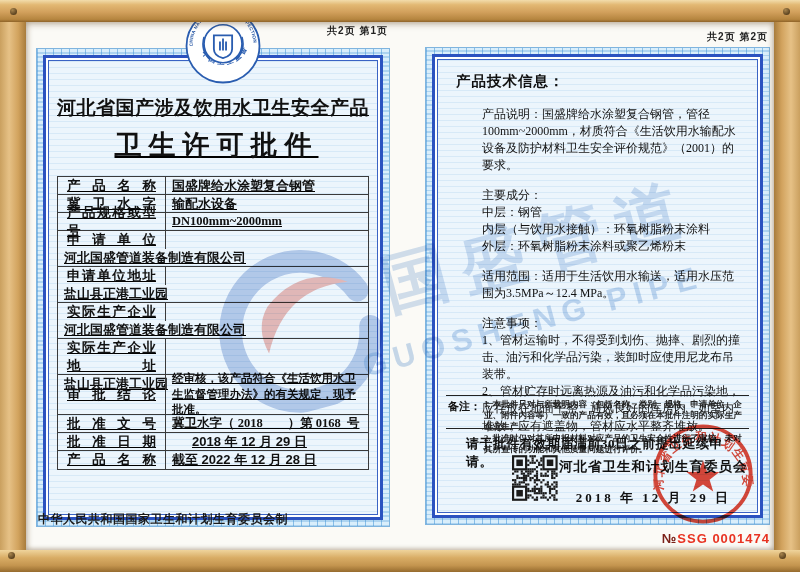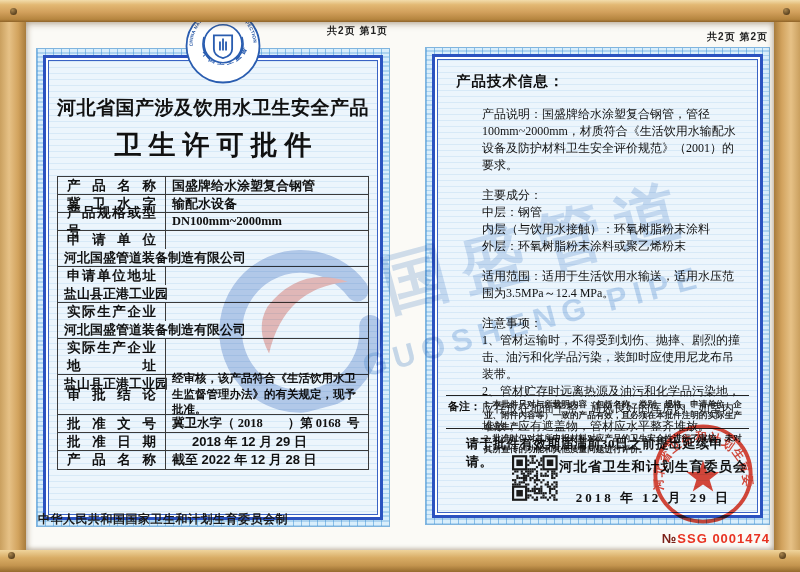--- a/index.html
+++ b/index.html
@@ -20,21 +20,21 @@
     background:linear-gradient(270deg,#caa05f 0%,#e6c186 35%,#d2a35e 70%,#a87c3c 100%); }
   .frame-top, .frame-bottom { z-index:11; }
   .screw { position:absolute; z-index:12; width:7px; height:7px; border-radius:50%;
     background:radial-gradient(circle at 35% 30%,#a8854e,#5c4320 70%); }
   .inner-shadow { position:absolute; left:26px; top:22px; right:26px; bottom:22px;
     box-shadow:inset 0 3px 6px rgba(90,60,20,.25), inset 0 -2px 4px rgba(90,60,20,.15),
                inset 3px 0 5px rgba(90,60,20,.12), inset -3px 0 5px rgba(90,60,20,.12);
     z-index:9; pointer-events:none; }
 
   
-  .page { position:absolute; background:#737373; z-index:2; }
+  .page { position:absolute; background:#737373; z-index:2;text-decoration:underline; }
   #page1 { left:36px; top:48px;  width:354px; height:479px; }
   #page2 { left:425px; top:47px; width:345px; height:478px; }
 
   .b-outer { width:100%; height:100%; border:1px solid #7fb4de; padding:6px;
     background-color:#d9eefb;
     background-image:
       repeating-linear-gradient(90deg, rgba(70,150,215,.55) 0 1.5px, transparent 1.5px 8px),
       repeating-linear-gradient(0deg,  rgba(70,150,215,.30) 0 1.5px, transparent 1.5px 4.5px); }
   .b-mid { width:100%; height:100%; border:3px solid #2b52c0; background:#fff; padding:2px; }
   .b-inner { width:100%; height:100%; border:1px solid #3a63c4; position:relative;

